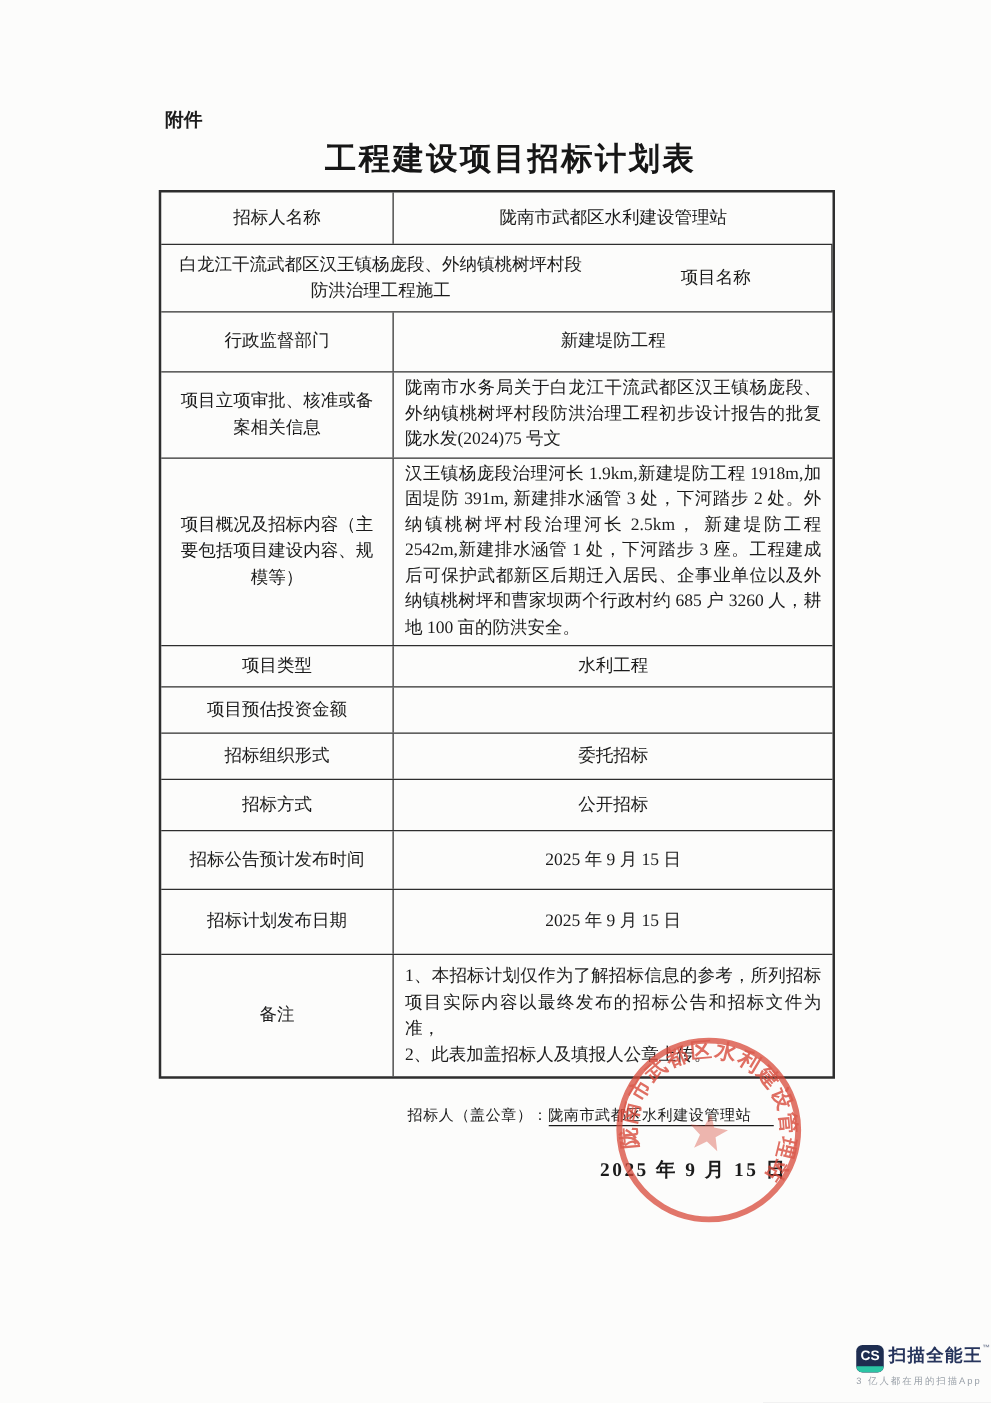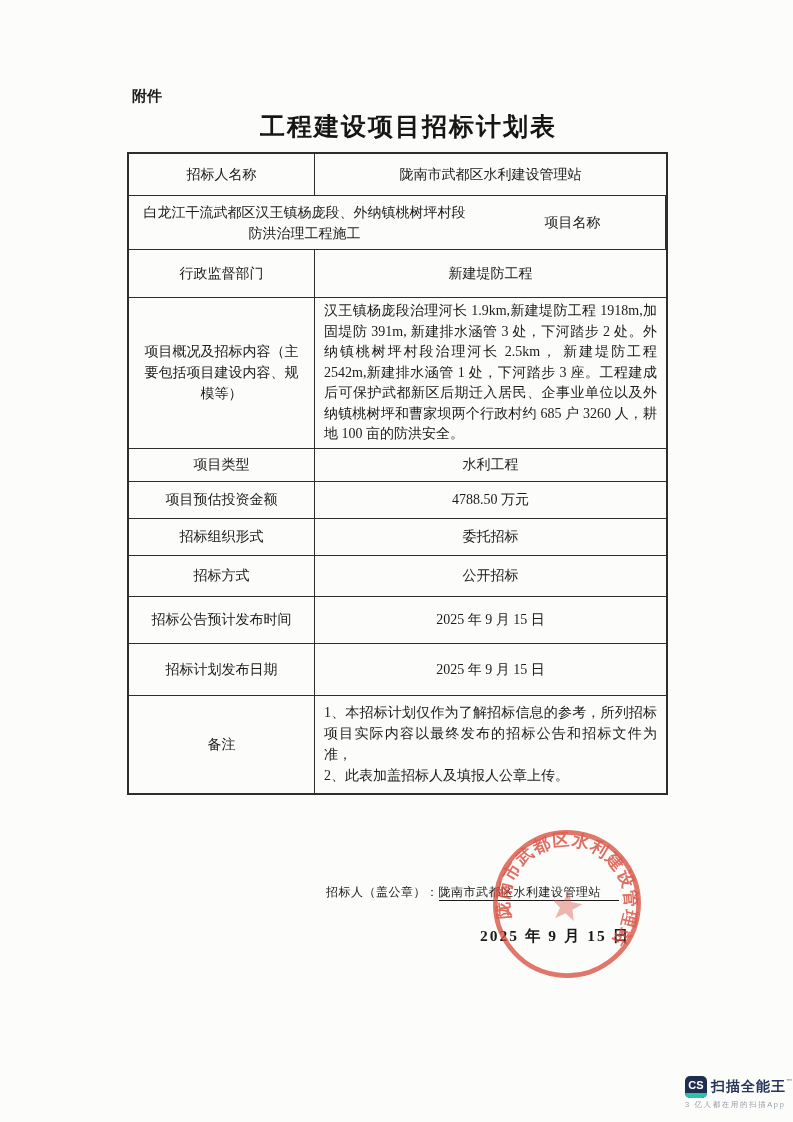--- a/index.html
+++ b/index.html
@@ -35,21 +35,21 @@
     letter-spacing:.5px;}
   .sig .name{border-bottom:1.5px solid #1b1b1b;padding-right:18px;padding-bottom:1px;}
   .sigdate{position:absolute;left:480px;top:926px;font-size:15.5px;font-weight:bold;
     letter-spacing:2px;}
   
   .seal{position:absolute;left:487px;top:824px;width:160px;height:160px;
     transform:rotate(9deg);opacity:.88;pointer-events:none;}
   
   .cswm{position:absolute;left:685px;top:1076px;width:100px;
     font-family:"Liberation Sans","DejaVu Sans",sans-serif;}
-  .csrow{display:flex;align-items:center;}
+  .csrow{display:flex;}
   .csicon{position:relative;width:22px;height:22px;background:#1e2d50;border-radius:5px;
     color:#fff;font-weight:bold;font-size:11px;display:flex;align-items:center;
     justify-content:center;overflow:hidden;flex:0 0 22px;}
   .csicon i{position:absolute;left:0;right:0;bottom:0;height:5px;background:#2bc4a4;
     border-radius:0 0 5px 5px;font-style:normal;}
   .csicon span{position:relative;top:-2px;}
   .csbrand{margin-left:4px;font-size:14px;font-weight:bold;color:#26345c;
     letter-spacing:1px;white-space:nowrap;}
   .cstm{font-size:6px;color:#7d869b;vertical-align:top;}
   .cstag{margin-top:2px;font-size:7.5px;color:#9aa1a9;letter-spacing:1.6px;
@@ -70,31 +70,34 @@
     </div>
     <div class="tr r1">
       <div class="td val pre">白龙江干流武都区汉王镇杨庞段、外纳镇桃树坪村段
 防洪治理工程施工</div>
       <div class="td lbl">项目名称</div>
     </div>
     <div class="tr r2">
       <div class="td lbl">行政监督部门</div>
       <div class="td val">新建堤防工程</div>
     </div>
+    <div class="tr r3 left">
+      <div class="td lbl">项目立项审批、核准或备案相关信息</div>
+      <div class="td val">陇南市水务局关于白龙江干流武都区汉王镇杨庞段、外纳镇桃树坪村段防洪治理工程初步设计报告的批复陇水发(2024)75 号文</div>
+    </div>
     <div class="tr r4 left">
       <div class="td lbl">项目概况及招标内容（主要包括项目建设内容、规模等）</div>
       <div class="td val">汉王镇杨庞段治理河长 1.9km,新建堤防工程 1918m,加固堤防 391m, 新建排水涵管 3 处，下河踏步 2 处。外纳镇桃树坪村段治理河长 2.5km， 新建堤防工程 2542m,新建排水涵管 1 处，下河踏步 3 座。工程建成后可保护武都新区后期迁入居民、企事业单位以及外纳镇桃树坪和曹家坝两个行政村约 685 户 3260 人，耕地 100 亩的防洪安全。</div>
     </div>
     <div class="tr r5">
       <div class="td lbl">项目类型</div>
       <div class="td val">水利工程</div>
     </div>
     <div class="tr r6">
       <div class="td lbl">项目预估投资金额</div>
-      <div class="td val">4788.50 万元</div>
     </div>
     <div class="tr r7">
       <div class="td lbl">招标组织形式</div>
       <div class="td val">委托招标</div>
     </div>
     <div class="tr r8">
       <div class="td lbl">招标方式</div>
       <div class="td val">公开招标</div>
     </div>
     <div class="tr r9">

